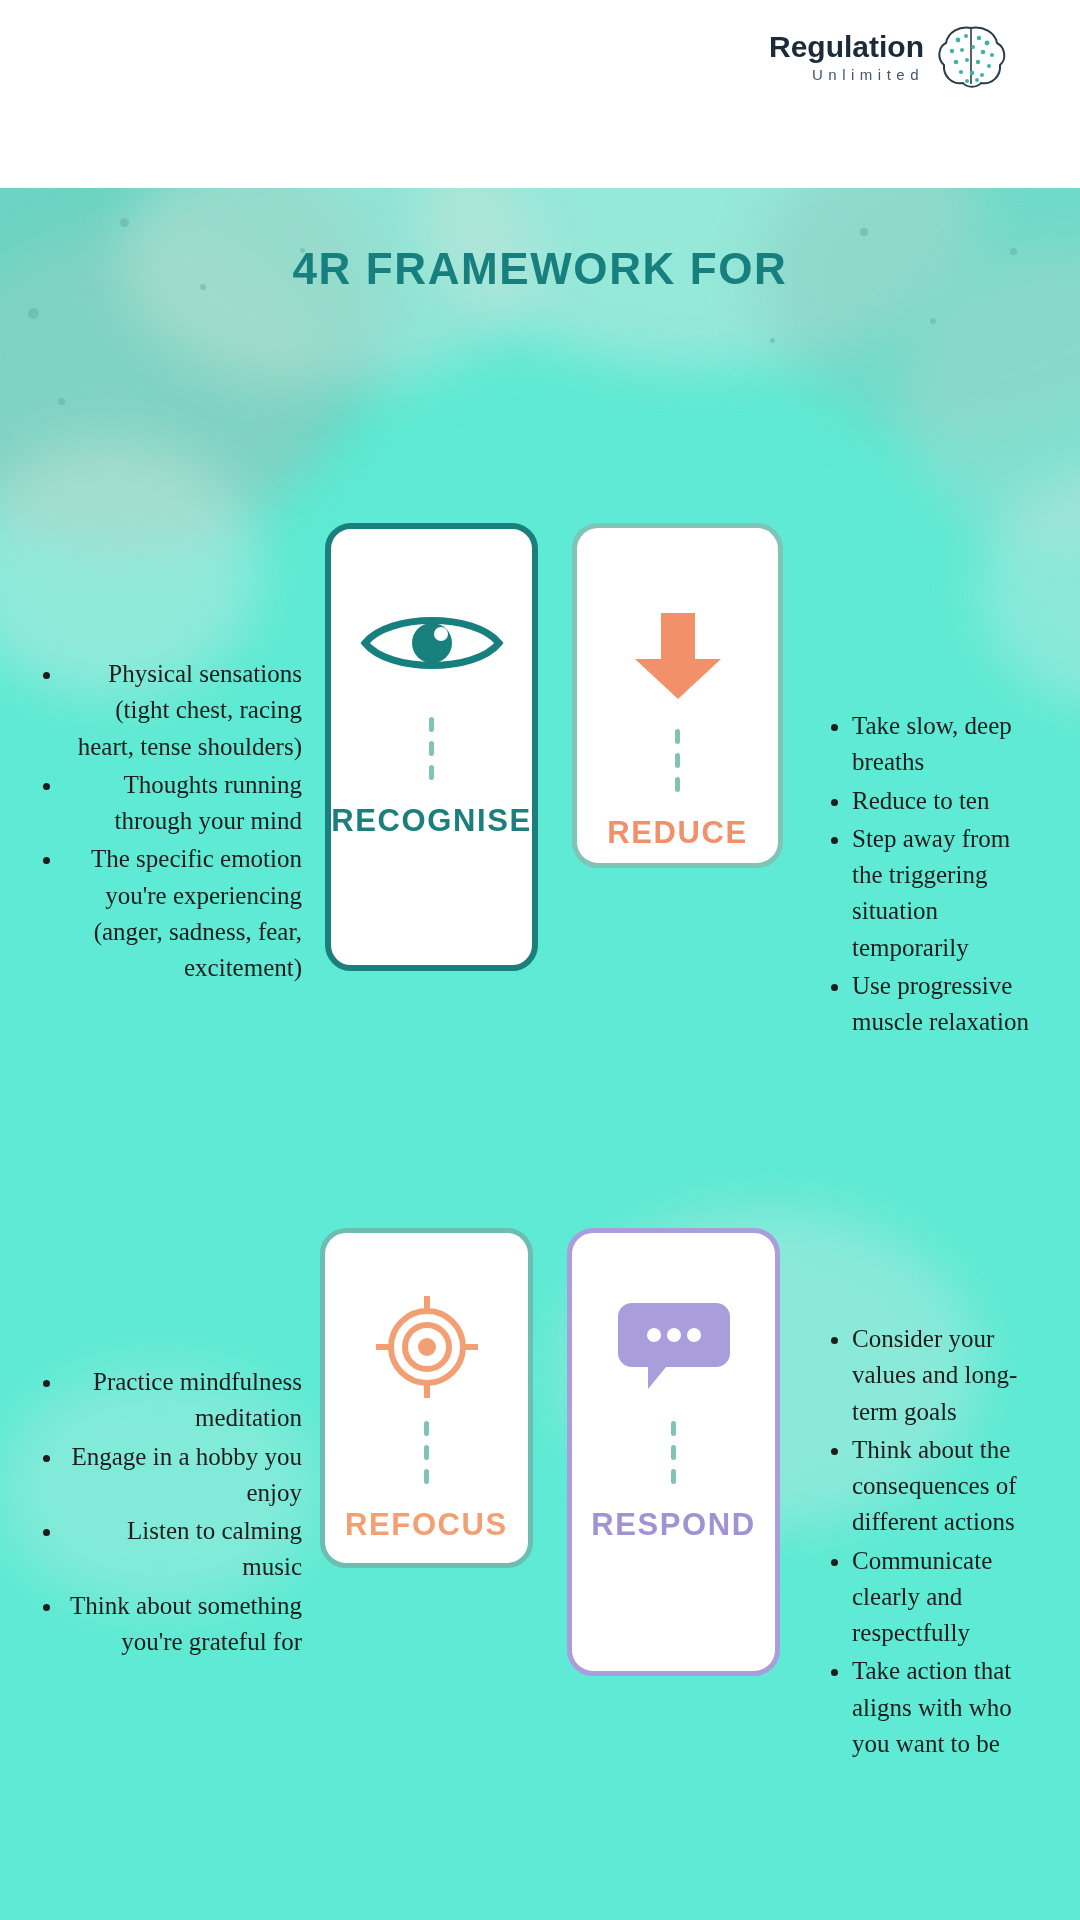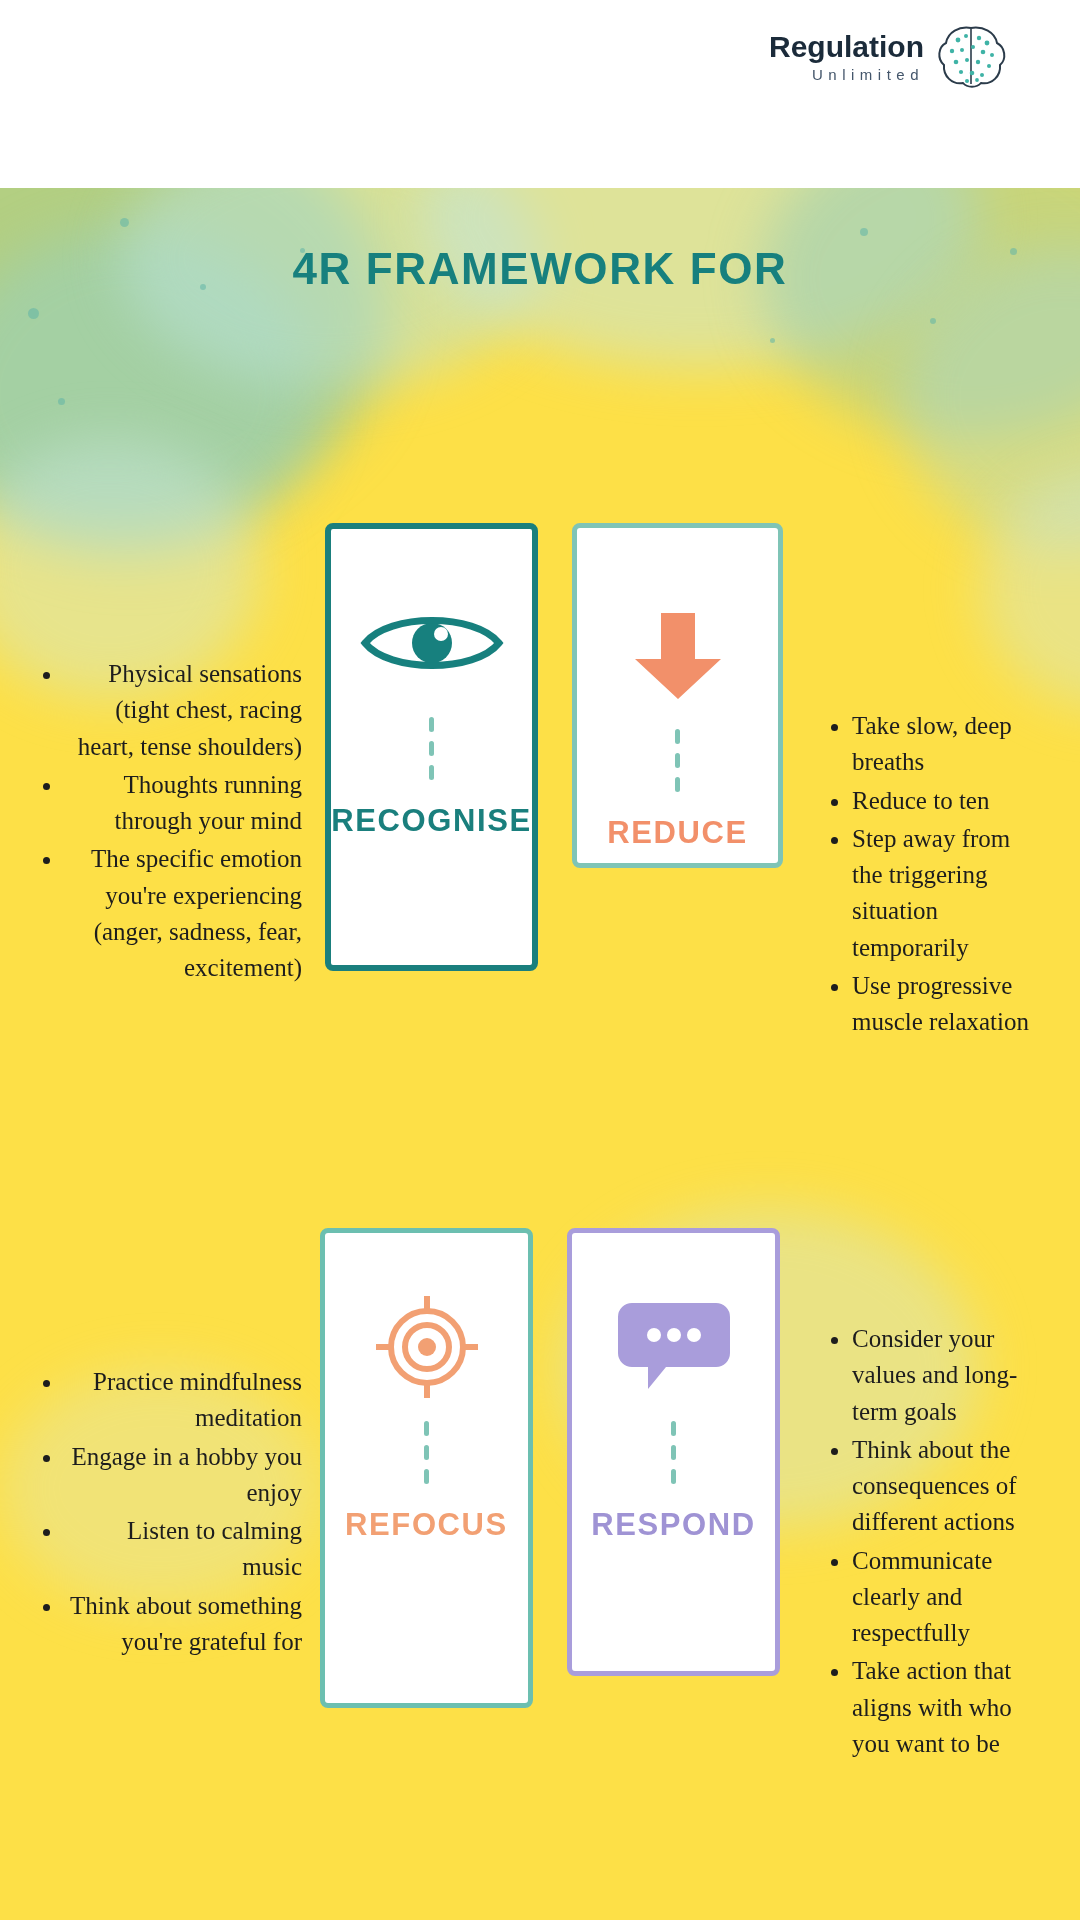--- a/index.html
+++ b/index.html
@@ -56,21 +56,21 @@
     position: relative;
   }
 
   
   .band {
     position: absolute;
     top: 188px;
     left: 0;
     width: 1080px;
     height: 1732px;
-    background: #fde047;
+    background: #5eead4;
     overflow: hidden;
   }
   .wash {
     position: absolute;
     border-radius: 50%;
     filter: blur(26px);
   }
   .w1 { left: -170px; top: -90px; width: 560px; height: 430px; background: rgba(118,193,178,0.55); }
   .w2 { left: -60px; top: 40px; width: 380px; height: 330px; background: rgba(150,209,196,0.50); }
   .w3 { left: 120px; top: -60px; width: 420px; height: 260px; background: rgba(186,225,215,0.55); }
@@ -101,21 +101,21 @@
     color: #17807e;
     line-height: 1.22;
     text-transform: uppercase;
     z-index: 3;
   }
 
   
   .card {
     position: absolute;
     background: #ffffff;
-    border-radius: 8px;
+    border-radius: 26px;
     box-sizing: border-box;
     display: flex;
     flex-direction: column;
     align-items: center;
     z-index: 3;
   }
   .card-icon {
     margin-top: 66px;
     height: 96px;
     display: flex;
@@ -148,21 +148,21 @@
   #card-recognise {
     left: 325px; top: 335px; width: 213px; height: 448px;
     border: 6px solid #1a7f7d;
   }
   #card-reduce {
     left: 572px; top: 335px; width: 211px; height: 345px;
     border: 5px solid #7fc4b6;
     justify-content: center;
   }
   #card-refocus {
-    left: 320px; top: 1040px; width: 213px; height: 480px;
+    left: 320px; top: 1040px; width: 213px; height: 340px;
     border: 5px solid #6cbfb0;
   }
   #card-respond {
     left: 567px; top: 1040px; width: 213px; height: 448px;
     border: 5px solid #a99ddb;
   }
 
   
   .bullets {
     position: absolute;

